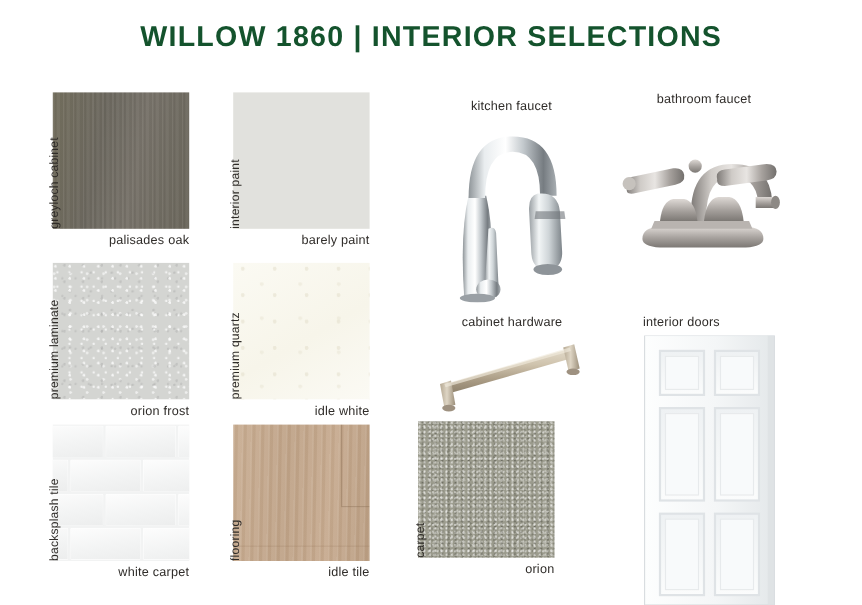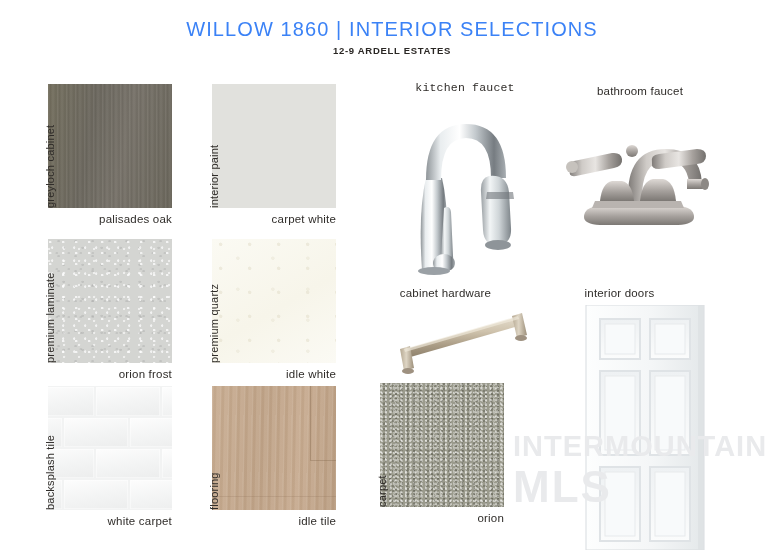--- a/index.html
+++ b/index.html
@@ -8,22 +8,22 @@
     background:#ffffff;
     font-family:"Liberation Sans", sans-serif;
     color:#231f20;
     overflow:hidden;
     position:relative;
   }
 
   
   .header{position:absolute;top:18px;left:0;width:784px;text-align:center;}
   .title{
-    font-size:20px;letter-spacing:1.1px;font-weight:400;
-    color:#3b82f6;white-space:nowrap;
+    font-size:26px;letter-spacing:1.1px;font-weight:700;
+    color:#14532d;white-space:nowrap;
   }
   .subtitle{
     font-size:9.5px;font-weight:bold;letter-spacing:0.7px;
     color:#2a2724;margin-top:4px;
   }
 
   
   .board{position:absolute;top:0;left:0;width:784px;height:550px;}
 
   .cell{position:absolute;}
@@ -130,21 +130,20 @@
   .wm-main{top:430px;left:513px;font-size:29px;}
   .wm-sub{top:462px;left:513px;font-size:44px;letter-spacing:2px;}
 </style>
 </head>
 <body>
 
 <div class="board">
 
   <div class="header">
     <div class="title">WILLOW 1860 | INTERIOR SELECTIONS</div>
-    <div class="subtitle">12-9 ARDELL ESTATES</div>
   </div>
 
   <div class="cell">
     <div class="swatch sw-cabinet" style="left:48px;top:84px;width:124px;height:124px;"></div>
     <div class="vlabel" style="left:44px;top:208px;">greyloch cabinet</div>
     <div class="caption" style="left:22px;top:213px;width:150px;text-align:right;">palisades oak</div>
   </div>
 
   <div class="cell">
     <div class="swatch sw-laminate" style="left:48px;top:239px;width:124px;height:124px;"></div>
@@ -175,41 +174,41 @@
         <div class="subway-tile" style="left:132px;"></div>
       </div>
     </div>
     <div class="vlabel" style="left:44px;top:510px;">backsplash tile</div>
     <div class="caption" style="left:22px;top:515px;width:150px;">white carpet</div>
   </div>
 
   <div class="cell">
     <div class="swatch sw-paint" style="left:212px;top:84px;width:124px;height:124px;"></div>
     <div class="vlabel" style="left:208px;top:208px;">interior paint</div>
-    <div class="caption" style="left:186px;top:213px;width:150px;">carpet white</div>
+    <div class="caption" style="left:186px;top:213px;width:150px;">barely paint</div>
   </div>
 
   <div class="cell">
     <div class="swatch sw-quartz" style="left:212px;top:239px;width:124px;height:124px;"></div>
     <div class="vlabel" style="left:208px;top:363px;">premium quartz</div>
     <div class="caption" style="left:186px;top:368px;width:150px;">idle white</div>
   </div>
 
   <div class="cell">
     <div class="swatch sw-flooring" style="left:212px;top:386px;width:124px;height:124px;">
       <div class="plank-seam" style="left:98px;top:0;width:1px;height:74px;"></div>
       <div class="plank-seam" style="left:98px;top:74px;width:26px;height:1px;"></div>
       <div class="plank-seam" style="left:0;top:110px;width:124px;height:1px;opacity:.55;"></div>
     </div>
     <div class="vlabel" style="left:208px;top:510px;">flooring</div>
     <div class="caption" style="left:186px;top:515px;width:150px;">idle tile</div>
   </div>
 
   <div class="cell">
-    <div class="tcaption" style="left:380px;top:81px;width:170px;font-family:Liberation Mono, monospace;">kitchen faucet</div>
+    <div class="tcaption" style="left:380px;top:91px;width:170px;">kitchen faucet</div>
     <svg style="position:absolute;left:392px;top:100px;" width="150" height="175" viewBox="0 0 150 175">
       <defs>
         <linearGradient id="chrome" x1="0" y1="0" x2="1" y2="0">
           <stop offset="0%" stop-color="#8f9599"></stop>
           <stop offset="18%" stop-color="#e9edef"></stop>
           <stop offset="42%" stop-color="#ffffff"></stop>
           <stop offset="62%" stop-color="#c3c9cd"></stop>
           <stop offset="85%" stop-color="#767c81"></stop>
           <stop offset="100%" stop-color="#a8aeb2"></stop>
         </linearGradient>
@@ -231,21 +230,21 @@
       <path d="M95 92 l26 0 l1 7 l-28 0 z" fill="#6f757a" opacity=".6"></path>
 
       <path d="M52 108 q6 -3 7 4 l2 44 q1 7 -6 7 q-6 0 -6 -7 z" fill="url(#chrome2)"></path>
       <ellipse cx="52" cy="163" rx="11" ry="9" fill="url(#chrome)"></ellipse>
 
       <ellipse cx="42" cy="171" rx="16" ry="4" fill="#9aa0a5"></ellipse>
     </svg>
   </div>
 
   <div class="cell">
-    <div class="tcaption" style="left:358px;top:287px;width:175px;">cabinet hardware</div>
+    <div class="tcaption" style="left:378px;top:287px;width:175px;">cabinet hardware</div>
     <svg style="position:absolute;left:390px;top:305px;" width="150" height="72" viewBox="0 0 150 72">
       <defs>
         <linearGradient id="nickel" x1="0" y1="0" x2="0" y2="1">
           <stop offset="0%" stop-color="#e3dbcb"></stop>
           <stop offset="35%" stop-color="#cfc3ad"></stop>
           <stop offset="70%" stop-color="#a99b84"></stop>
           <stop offset="100%" stop-color="#8d806b"></stop>
         </linearGradient>
         <linearGradient id="nickelv" x1="0" y1="0" x2="1" y2="0">
           <stop offset="0%" stop-color="#b5a892"></stop>
@@ -345,16 +344,14 @@
       <rect x="118" y="0" width="6" height="245" fill="#dde1e4" opacity=".8"></rect>
     </svg>
   </div>
 
   <div class="cell">
     <div class="swatch sw-carpet" style="left:380px;top:383px;width:124px;height:124px;"></div>
     <div class="vlabel" style="left:376px;top:507px;">carpet</div>
     <div class="caption" style="left:354px;top:512px;width:150px;">orion</div>
   </div>
 
-  <div class="watermark wm-main">INTERMOUNTAIN</div>
-  <div class="watermark wm-sub">MLS</div>
 
 </div>
 
 </body></html>

